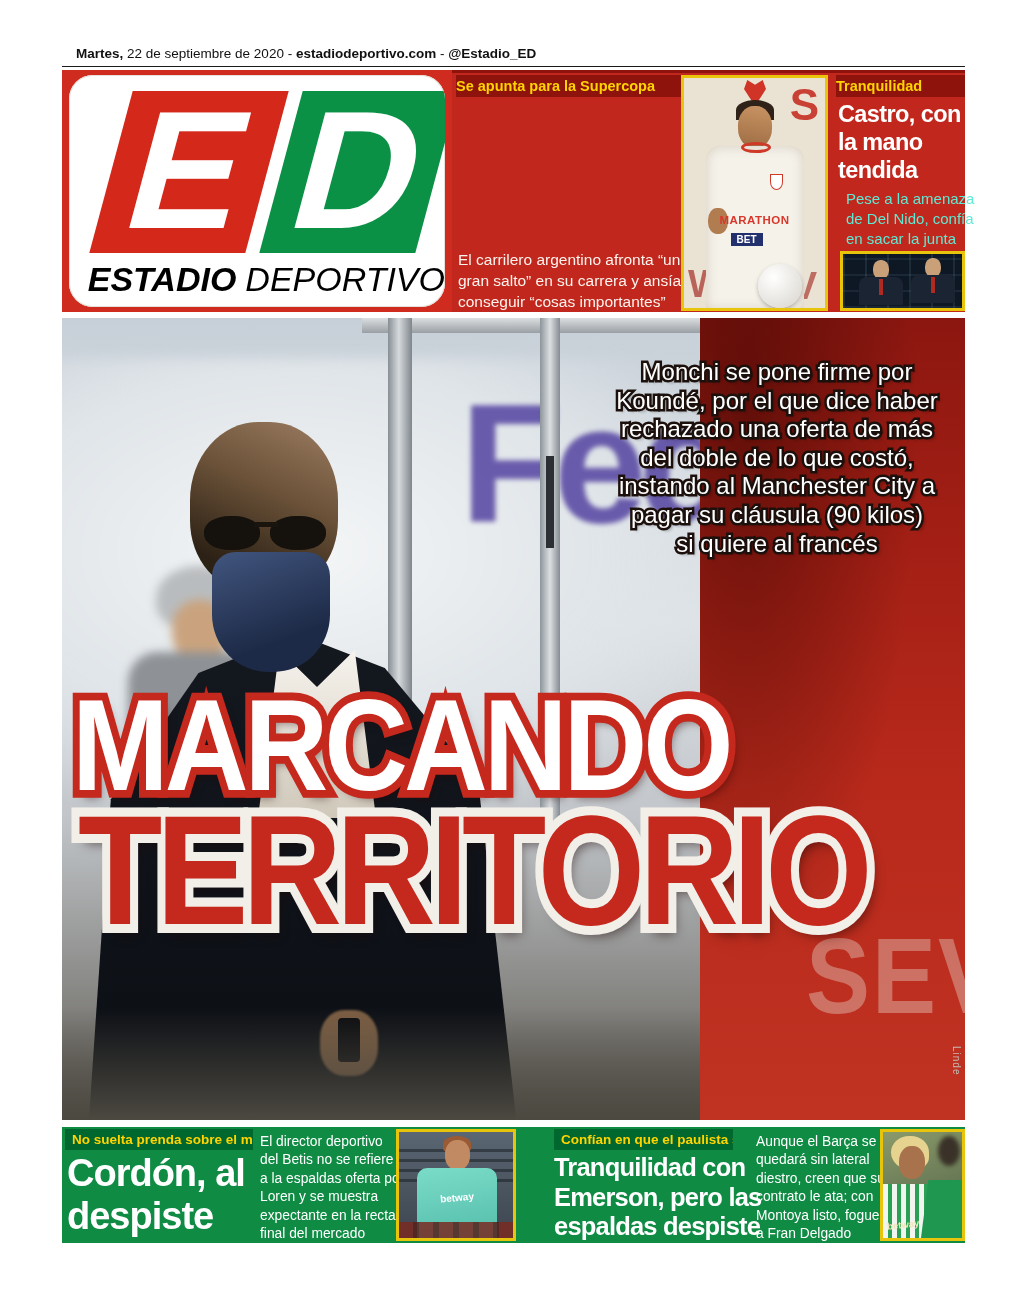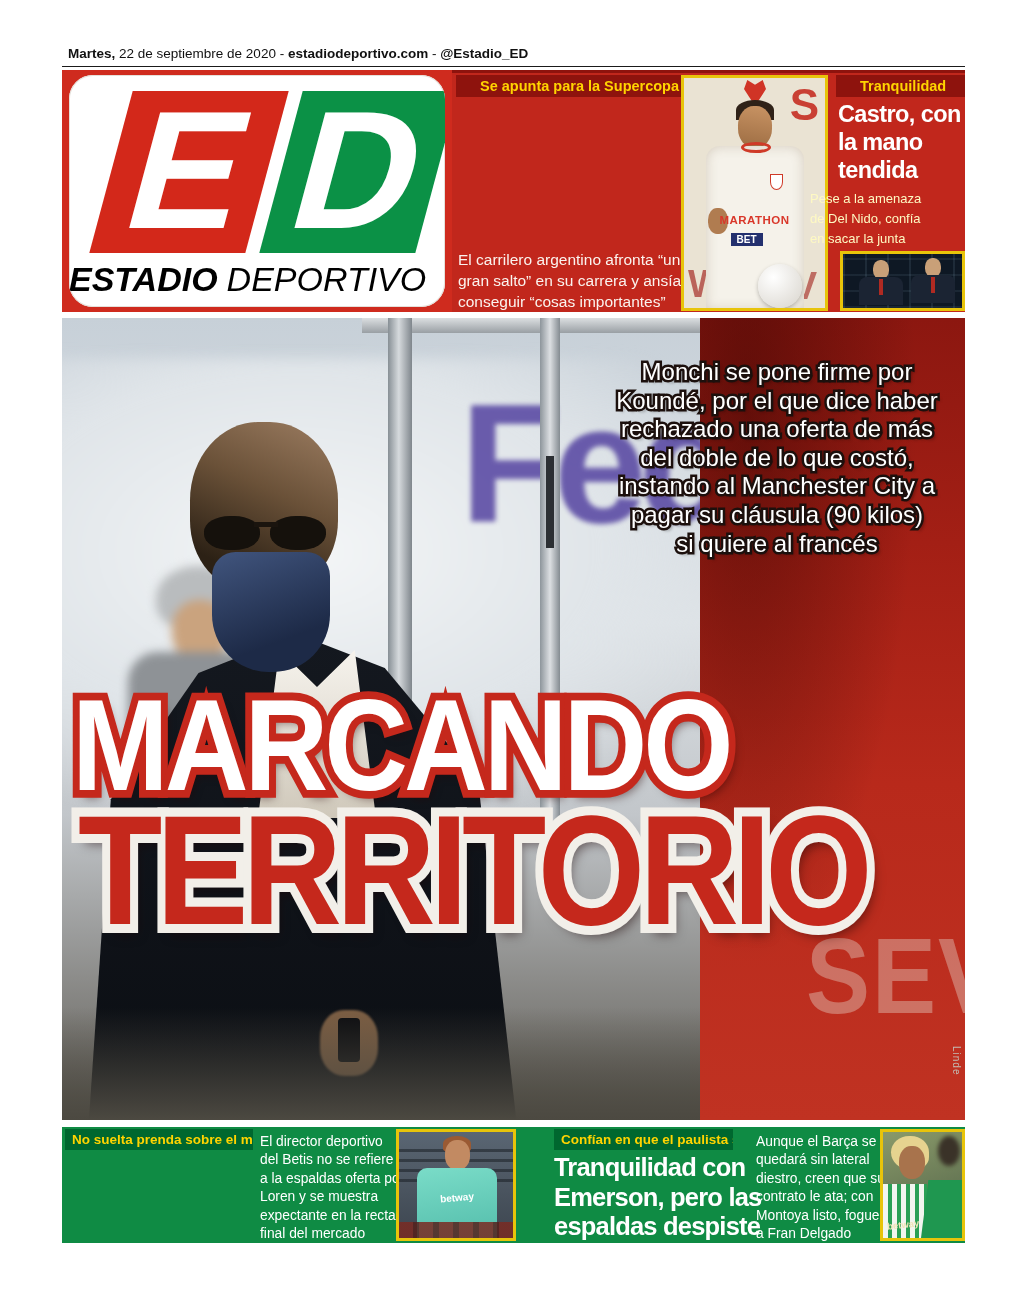--- a/index.html
+++ b/index.html
@@ -4,43 +4,43 @@
 <style>
   :root{
     --red:#c1271c; --dark-red:#8e130d; --yellow:#ffd400;
     --green:#0f8b44; --dark-green:#00672f; --hl-red:#c5281c;
   }
   *{margin:0;padding:0;box-sizing:border-box;}
   body{background:#fff;font-family:"Liberation Sans",sans-serif;}
   .page{position:relative;width:1024px;height:1311px;background:#fff;overflow:hidden;}
 
   
-  .dateline{position:absolute;left:68px;top:46px;font-size:13.5px;color:#111;letter-spacing:0;}
+  .dateline{position:absolute;left:76px;top:46px;font-size:13.5px;color:#111;letter-spacing:0;}
   .dateline .b{font-weight:700;}
   .rule{position:absolute;left:62px;top:66px;width:903px;height:1px;background:#1a1a1a;}
 
   
   .top-block{position:absolute;left:62px;top:70px;width:903px;height:242px;background:var(--red);border-top:3px solid var(--dark-red);}
   .logo{position:absolute;left:0;top:-3px;width:390px;height:242px;background:#cf2b1e;}
   .logo-card{position:absolute;left:7px;top:5px;width:376px;height:232px;background:#fff;border-radius:24px;overflow:hidden;box-shadow:inset 0 0 0 1px #e5e0da;}
   .panel{position:absolute;top:16px;height:162px;transform:skewX(-15deg);text-align:center;}
   .panel-e{left:42px;width:156px;background:#d3281a;}
   .panel-d{left:212px;width:156px;background:#0b9146;}
   .panel .glyph{display:block;font-weight:700;font-size:168px;line-height:158px;color:#fff;}
-  .logo-name{position:absolute;left:0;right:0;bottom:8px;text-align:left;font-style:italic;font-size:34px;color:#000;white-space:nowrap;}
+  .logo-name{position:absolute;left:0;right:0;bottom:8px;text-align:right;font-style:italic;font-size:34px;color:#000;white-space:nowrap;}
   .logo-name .strong{font-weight:700;margin-right:9px;}
 
-  .kicker{position:absolute;height:22px;background:var(--dark-red);color:var(--yellow);font-weight:700;font-size:14.5px;line-height:22px;padding-left:24px;white-space:nowrap;overflow:hidden;}
+  .kicker{position:absolute;height:22px;background:var(--dark-red);color:var(--yellow);font-weight:700;font-size:14.5px;line-height:22px;padding-left:0;white-space:nowrap;overflow:hidden;}
   .acuna-kicker{left:394px;top:2px;width:226px;}
   .castro-kicker{left:774px;top:2px;width:129px;}
 
   .acuna-headline{position:absolute;left:394px;top:28px;color:#fff;font-weight:700;font-size:40px;line-height:48px;letter-spacing:-1.2px;white-space:nowrap;}
   .acuna-sub{position:absolute;left:396px;top:176px;color:#fbf3ee;font-size:15.5px;line-height:21px;white-space:nowrap;}
   .castro-headline{position:absolute;left:776px;top:27px;color:#fff;font-weight:700;font-size:23.5px;line-height:28px;letter-spacing:-0.6px;white-space:nowrap;}
-  .castro-sub{position:absolute;left:748px;top:116px;color:#fef9c3;font-size:13px;line-height:20px;white-space:nowrap;}
+  .castro-sub{position:absolute;left:784px;top:116px;color:#5eead4;font-size:15px;line-height:20px;white-space:nowrap;}
 
   .photo-frame{position:absolute;border:3px solid #e8c40a;overflow:hidden;}
   .photo-acuna{left:619px;top:2px;width:147px;height:236px;background:#eae3d3;}
   .photo-castro{left:778px;top:178px;width:125px;height:60px;background:#0e1824;}
 
   
   .pa-shield{position:absolute;left:60px;top:2px;width:22px;height:26px;background:#d03426;clip-path:polygon(50% 100%,0 35%,15% 0,50% 18%,85% 0,100% 35%);}
   .pa-letter{position:absolute;font-weight:700;color:rgba(195,35,24,.85);}
   .pa-s{right:6px;top:2px;font-size:44px;}
   .pa-w{left:4px;bottom:2px;font-size:38px;color:rgba(160,30,25,.65);}
@@ -258,20 +258,24 @@
     </div>
 
     <div class="bigline marcando"><span class="stroke">MARCANDO</span><span class="fill">MARCANDO</span></div>
     <div class="bigline territorio"><span class="stroke">TERRITORIO</span><span class="fill">TERRITORIO</span></div>
 
     <div class="credit">Linde</div>
   </div>
 
   <div class="bottom-strip">
     <div class="gkicker k1">No suelta prenda sobre el marbellí</div>
+    <div class="cordon-headline">
+      <div>Cordón, al</div>
+      <div>despiste</div>
+    </div>
     <div class="side-text cordon-text">
       <div>El director deportivo</div>
       <div>del Betis no se refiere</div>
       <div>a la espaldas oferta por</div>
       <div>Loren y se muestra</div>
       <div>expectante en la recta</div>
       <div>final del mercado</div>
     </div>
 
     <div class="photo-frame photo1">

